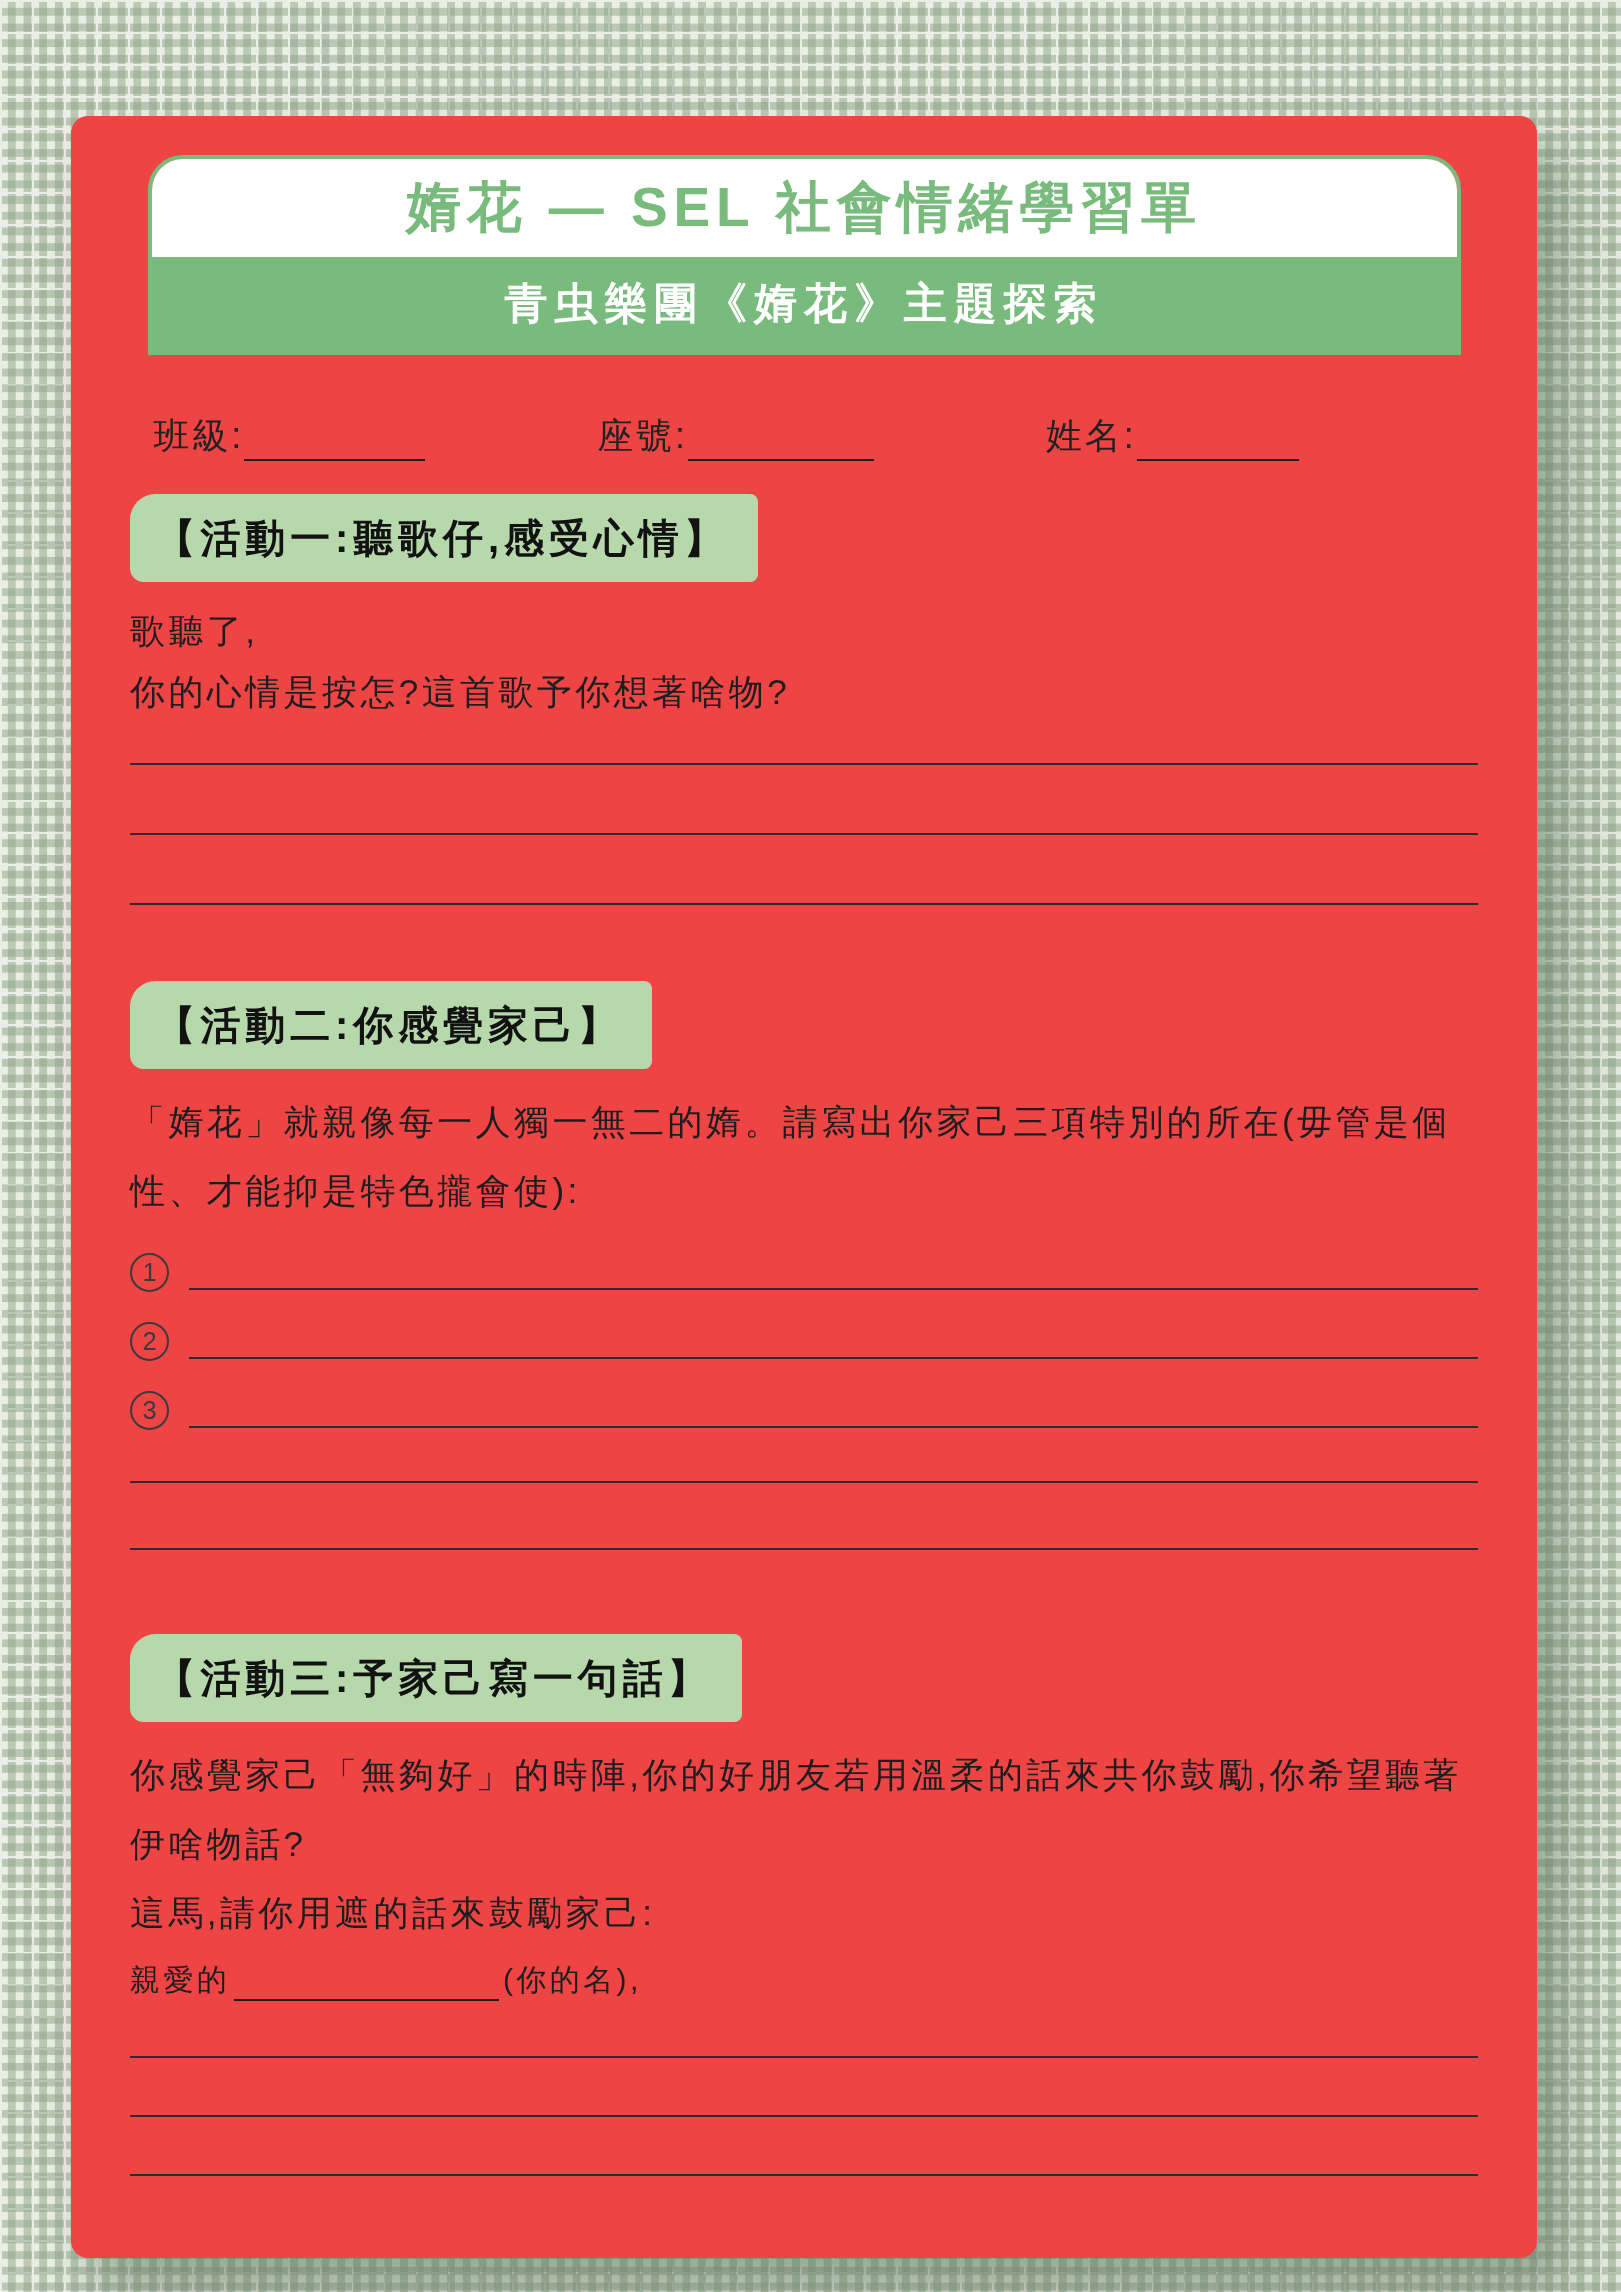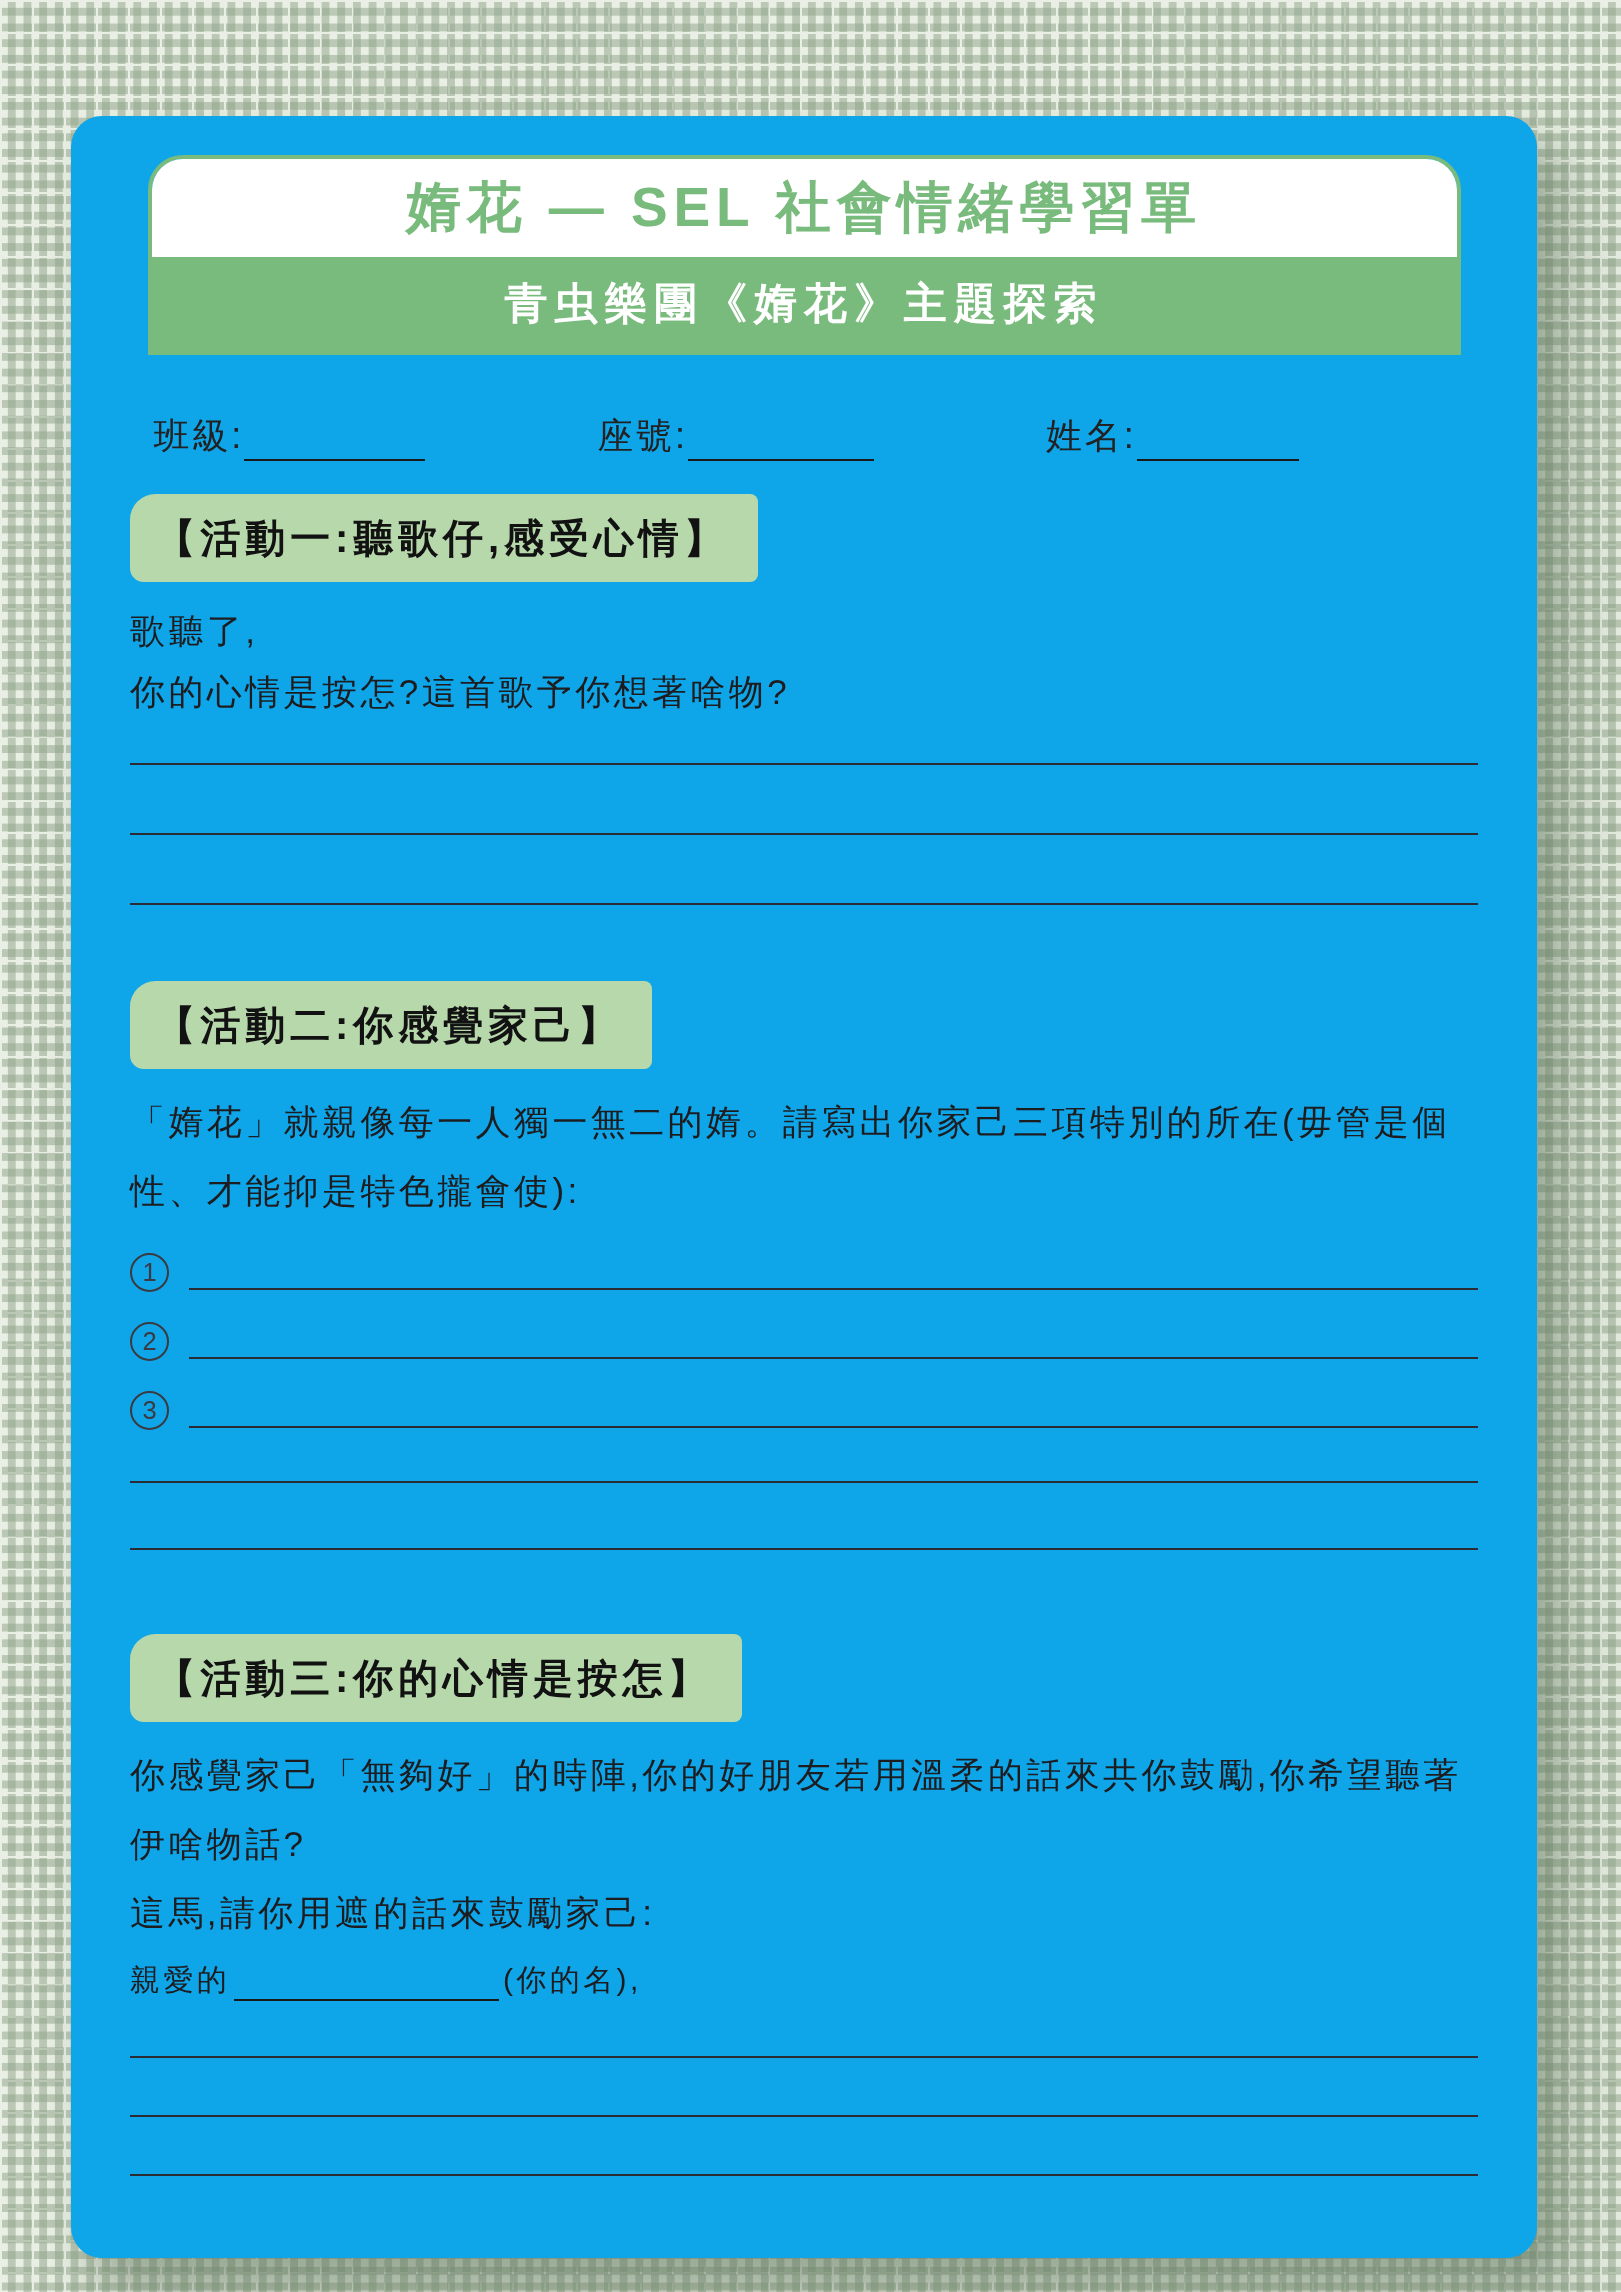--- a/index.html
+++ b/index.html
@@ -7,21 +7,21 @@
     width:1621px;height:2293px;position:relative;overflow:hidden;
     font-family:"Liberation Sans","DejaVu Sans",sans-serif;
     background-color:#e9efe4;
     background-image:
       conic-gradient(from 90deg at 7.8px 2px, rgba(148,168,142,0.55) 90deg, rgba(0,0,0,0) 0),
       conic-gradient(from 90deg at 2px 7.8px, rgba(148,168,142,0.55) 90deg, rgba(0,0,0,0) 0);
     background-size:15.7px 32px, 32px 15.7px;
   }
   .card{
     position:absolute;left:71px;top:116px;width:1466px;height:2142px;
-    background:#0ea5e9;border-radius:31px;box-sizing:border-box;
+    background:#ef4444;border-radius:17px;box-sizing:border-box;
     padding:0 59px;
     box-shadow:21.6px 27.4px 39px rgba(92,112,88,0.45), 47px 63px 88px rgba(92,112,88,0.22);
   }
   .title-box{
     margin:39px auto 0;width:1313px;box-sizing:border-box;
     border:4.9px solid #79bb7d;border-radius:35px 35px 0 0;overflow:hidden;
   }
   .title-area{height:98px;display:flex;align-items:center;justify-content:center;background:#ffffff;}
   .title-text{font-size:55px;font-weight:bold;color:#79bb7d;letter-spacing:5.9px;white-space:nowrap;}
   .band{height:94px;background:#79bb7d;display:flex;align-items:center;justify-content:center;}
@@ -111,21 +111,21 @@
     <div class="item-row">
       <span class="marker">3</span>
       <span class="item-line"></span>
     </div>
   </div>
   <div class="lines lines-a2">
     <div></div>
     <div></div>
   </div>
 
-  <div class="act-heading h3">【活動三:你的心情是按怎】</div>
+  <div class="act-heading h3">【活動三:予家己寫一句話】</div>
   <div class="para para2">你感覺家己「無夠好」的時陣,你的好朋友若用溫柔的話來共你鼓勵,你希望聽著伊啥物話?</div>
   <div class="para" style="margin-top:3.9px;">這馬,請你用遮的話來鼓勵家己:</div>
   <div class="dear-row">
     <span>親愛的</span>
     <span class="dear-blank"></span>
     <span>(你的名),</span>
   </div>
   <div class="lines lines-a3">
     <div></div>
     <div></div>

